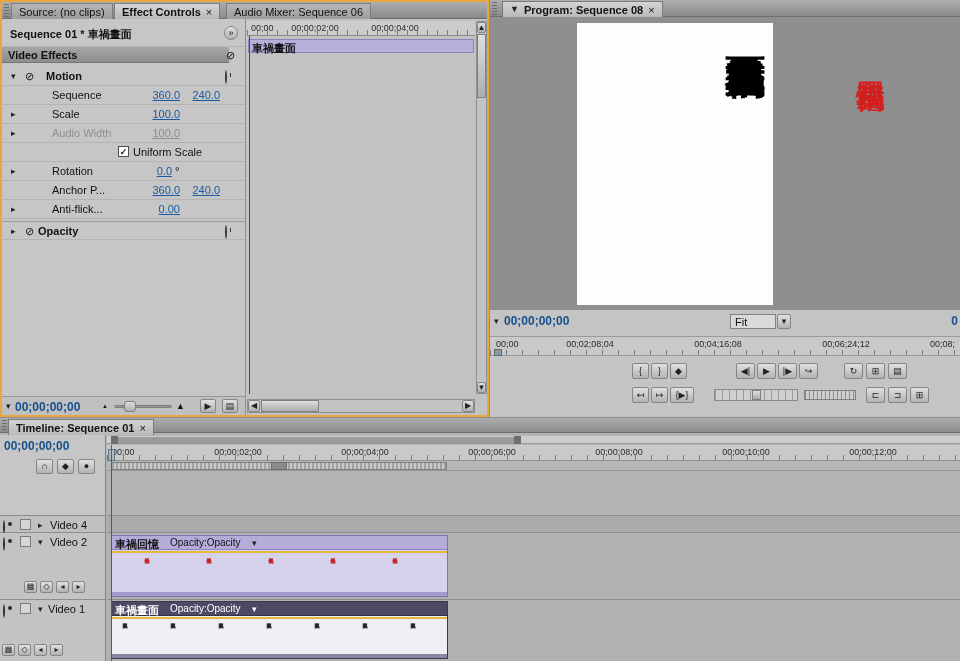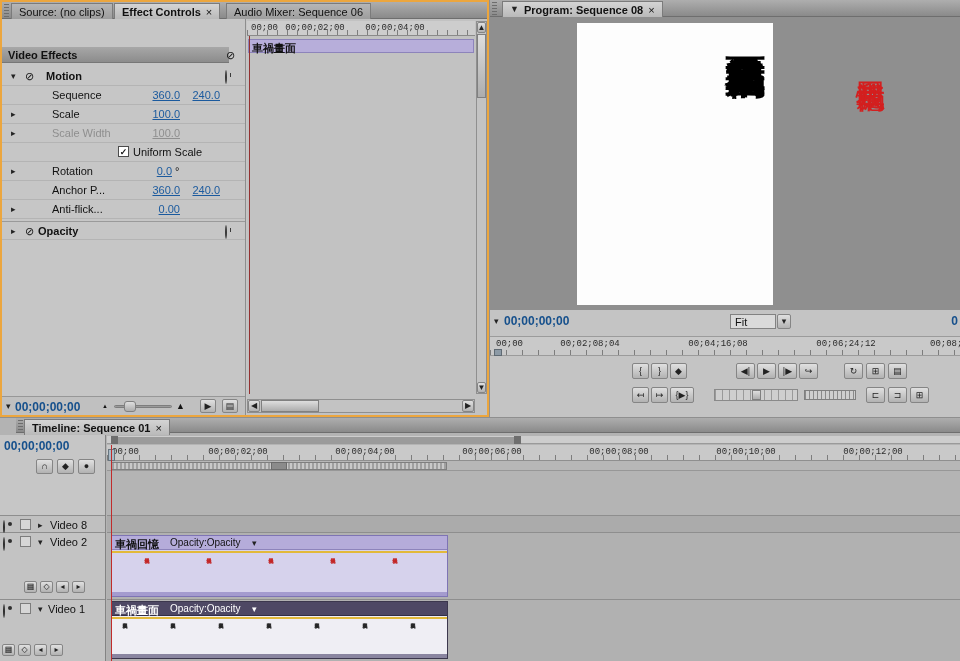--- a/index.html
+++ b/index.html
@@ -25,21 +25,21 @@
   .clock{width:10px;height:10px;border:1px solid #3a3a3a;border-radius:50%;position:relative;background:#d8d8d8;}
   .clock::after{content:"";position:absolute;left:4px;top:2px;width:1px;height:4px;background:#3a3a3a;}
   .eye{width:12px;height:8px;border:1px solid #2f2f2f;border-radius:50%;background:#e4e4e4;position:relative;}
   .eye::after{content:"";position:absolute;left:4px;top:1px;width:4px;height:4px;border-radius:50%;background:#2f2f2f;}
   .lockbox{width:11px;height:11px;border:1px solid #7c7c7c;background:#d6d6d6;}
   .cb{width:11px;height:11px;background:#fff;border:1px solid #4c4c4c;font-size:9px;line-height:10px;text-align:center;font-weight:bold;}
   .vtext{writing-mode:vertical-rl;text-orientation:upright;}
   .vthumb{writing-mode:vertical-rl;text-orientation:upright;font-size:5px;line-height:6px;overflow:hidden;}
   .ticks{position:absolute;bottom:0;left:0;right:0;height:5px;
          background:repeating-linear-gradient(90deg,#7d7d7d 0 1px,transparent 1px 16px);}
-  .rlabel{position:absolute;top:2px;font-size:9px;color:#2b2b2b;white-space:nowrap;font-family:Liberation Mono, monospace;}
+  .rlabel{position:absolute;top:2px;font-size:9px;color:#2b2b2b;white-space:nowrap;}
   .ctr{transform:translateX(-50%);}
   .tri{font-size:9px;color:#222;line-height:1;}
   .scroll{background:#c3c3c3;border:1px solid #8f8f8f;}
   .thumbbar{background:linear-gradient(#dedede,#adadad);border:1px solid #808080;}
   .ridged{background:repeating-linear-gradient(90deg,#8a8a8a 0 1px,#cfcfcf 1px 4px);border:1px solid #7f7f7f;}
 </style>
 </head>
 <body>
 
 <div id="app">
@@ -57,20 +57,24 @@
       </div>
       <div class="tab inactive" style="left:224px;">
         <span>Audio Mixer: Sequence 06</span>
       </div>
     </div>
 
     <div class="a" style="left:0;top:17px;right:0;bottom:0;background:#c6c6c6;">
 
       <div class="a" style="left:0;top:0;width:244px;bottom:0;border-right:1px solid #8d8d8d;">
 
+        <div class="row" style="top:0;height:28px;">
+          <b class="a" style="left:8px;top:8px;">Sequence 01 * 車禍畫面</b>
+          <span class="a btn" style="left:222px;top:7px;width:14px;height:14px;border-radius:50%;">»</span>
+        </div>
 
         <div class="a" style="top:28px;left:0;right:16px;height:16px;background:linear-gradient(#a7a7a7,#8c8c8c);border-bottom:1px solid #777;">
           <b class="a" style="left:6px;top:2px;">Video Effects</b>
           <span class="a" style="left:224px;top:2px;font-size:11px;">⊘</span>
         </div>
 
         <div class="row" style="top:48px;height:19px;">
           <span class="a tri" style="left:9px;top:5px;">▾</span>
           <span class="a" style="left:23px;top:3px;font-size:11px;">⊘</span>
           <b class="a" style="left:44px;top:3px;">Motion</b>
@@ -84,21 +88,21 @@
         </div>
 
         <div class="row" style="top:86px;height:19px;">
           <span class="a tri" style="left:9px;top:5px;">▸</span>
           <span class="a" style="left:50px;top:3px;">Scale</span>
           <span class="a val" style="left:142px;top:3px;width:36px;text-align:right;">100.0</span>
         </div>
 
         <div class="row" style="top:105px;height:19px;">
           <span class="a tri dis" style="left:9px;top:5px;">▸</span>
-          <span class="a dis" style="left:50px;top:3px;">Scale Width</span>
+          <span class="a dis" style="left:50px;top:3px;">Audio Width</span>
           <span class="a val dis" style="left:142px;top:3px;width:36px;text-align:right;">100.0</span>
         </div>
 
         <div class="row" style="top:124px;height:19px;">
           <span class="a cb" style="left:116px;top:3px;">✓</span>
           <span class="a" style="left:131px;top:3px;">Uniform Scale</span>
         </div>
 
         <div class="row" style="top:143px;height:19px;">
           <span class="a tri" style="left:9px;top:5px;">▸</span>
@@ -232,41 +236,41 @@
       <div class="a ridged" style="left:314px;top:32px;width:52px;height:10px;"></div>
 
       <span class="btn" style="left:376px;top:29px;width:19px;height:16px;">⊏</span>
       <span class="btn" style="left:398px;top:29px;width:19px;height:16px;">⊐</span>
       <span class="btn" style="left:420px;top:29px;width:19px;height:16px;">⊞</span>
     </div>
   </div>
 
   <div class="a" style="left:0;top:418px;width:960px;height:243px;background:#b3b3b3;">
 
-    <div class="a tabstrip" style="left:16px;top:0;right:0;height:15px;">
+    <div class="a tabstrip" style="left:0;top:0;right:0;height:15px;">
       <div class="a grip" style="left:2px;top:2px;height:13px;"></div>
       <div class="tab" style="left:8px;">
         <b>Timeline: Sequence 01</b>
         <span>×</span>
       </div>
     </div>
 
     <div class="a" style="left:0;top:17px;right:0;bottom:0;">
 
       <div class="a" style="left:0;top:0;width:106px;bottom:0;background:#c6c6c6;border-right:1px solid #838383;">
         <span class="a tc" style="left:4px;top:4px;">00;00;00;00</span>
         <span class="btn" style="left:36px;top:24px;width:17px;height:15px;">∩</span>
         <span class="btn" style="left:57px;top:24px;width:17px;height:15px;">◆</span>
         <span class="btn" style="left:78px;top:24px;width:17px;height:15px;">●</span>
 
         <div class="a" style="left:0;top:80px;right:0;height:18px;background:#c0c0c0;border-top:1px solid #8e8e8e;border-bottom:1px solid #8e8e8e;">
           <span class="a eye" style="left:3px;top:5px;"></span>
           <span class="a lockbox" style="left:20px;top:3px;"></span>
           <span class="a tri" style="left:38px;top:5px;">▸</span>
-          <span class="a" style="left:50px;top:3px;">Video 8</span>
+          <span class="a" style="left:50px;top:3px;">Video 4</span>
         </div>
 
         <div class="a" style="left:0;top:98px;right:0;height:67px;background:#c3c3c3;border-bottom:1px solid #8e8e8e;">
           <span class="a eye" style="left:3px;top:5px;"></span>
           <span class="a lockbox" style="left:20px;top:3px;"></span>
           <span class="a tri" style="left:38px;top:5px;">▾</span>
           <span class="a" style="left:50px;top:3px;">Video 2</span>
           <span class="btn sm" style="left:24px;top:48px;width:13px;height:12px;">▦</span>
           <span class="btn sm" style="left:40px;top:48px;width:13px;height:12px;">◇</span>
           <span class="btn sm" style="left:56px;top:48px;width:13px;height:12px;">◂</span>

